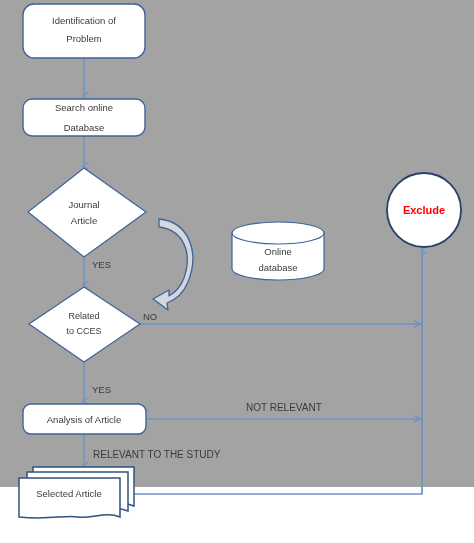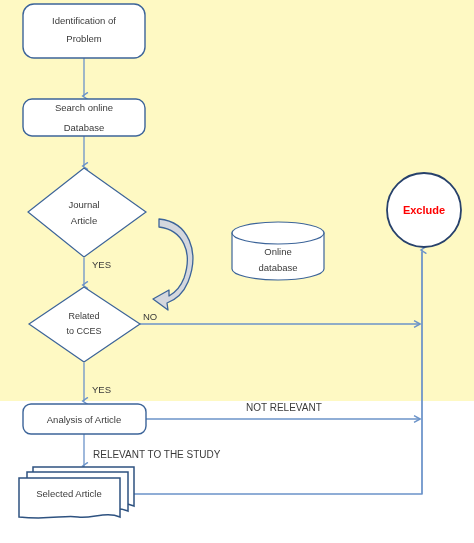--- a/index.html
+++ b/index.html
@@ -10,22 +10,22 @@
   }
   body {
     font-family: "Liberation Sans", sans-serif;
     width: 474px;
     height: 543px;
     overflow: hidden;
   }
   #flowchart-root {
     position: relative;
     width: 474px;
-    height: 401px;
-    background: #fef9c3;
+    height: 487px;
+    background: #a3a3a3;
   }
   #flow-svg {
     position: absolute;
     top: 0;
     left: 0;
     width: 474px;
     height: 543px;
     display: block;
   }
   .node-text {

